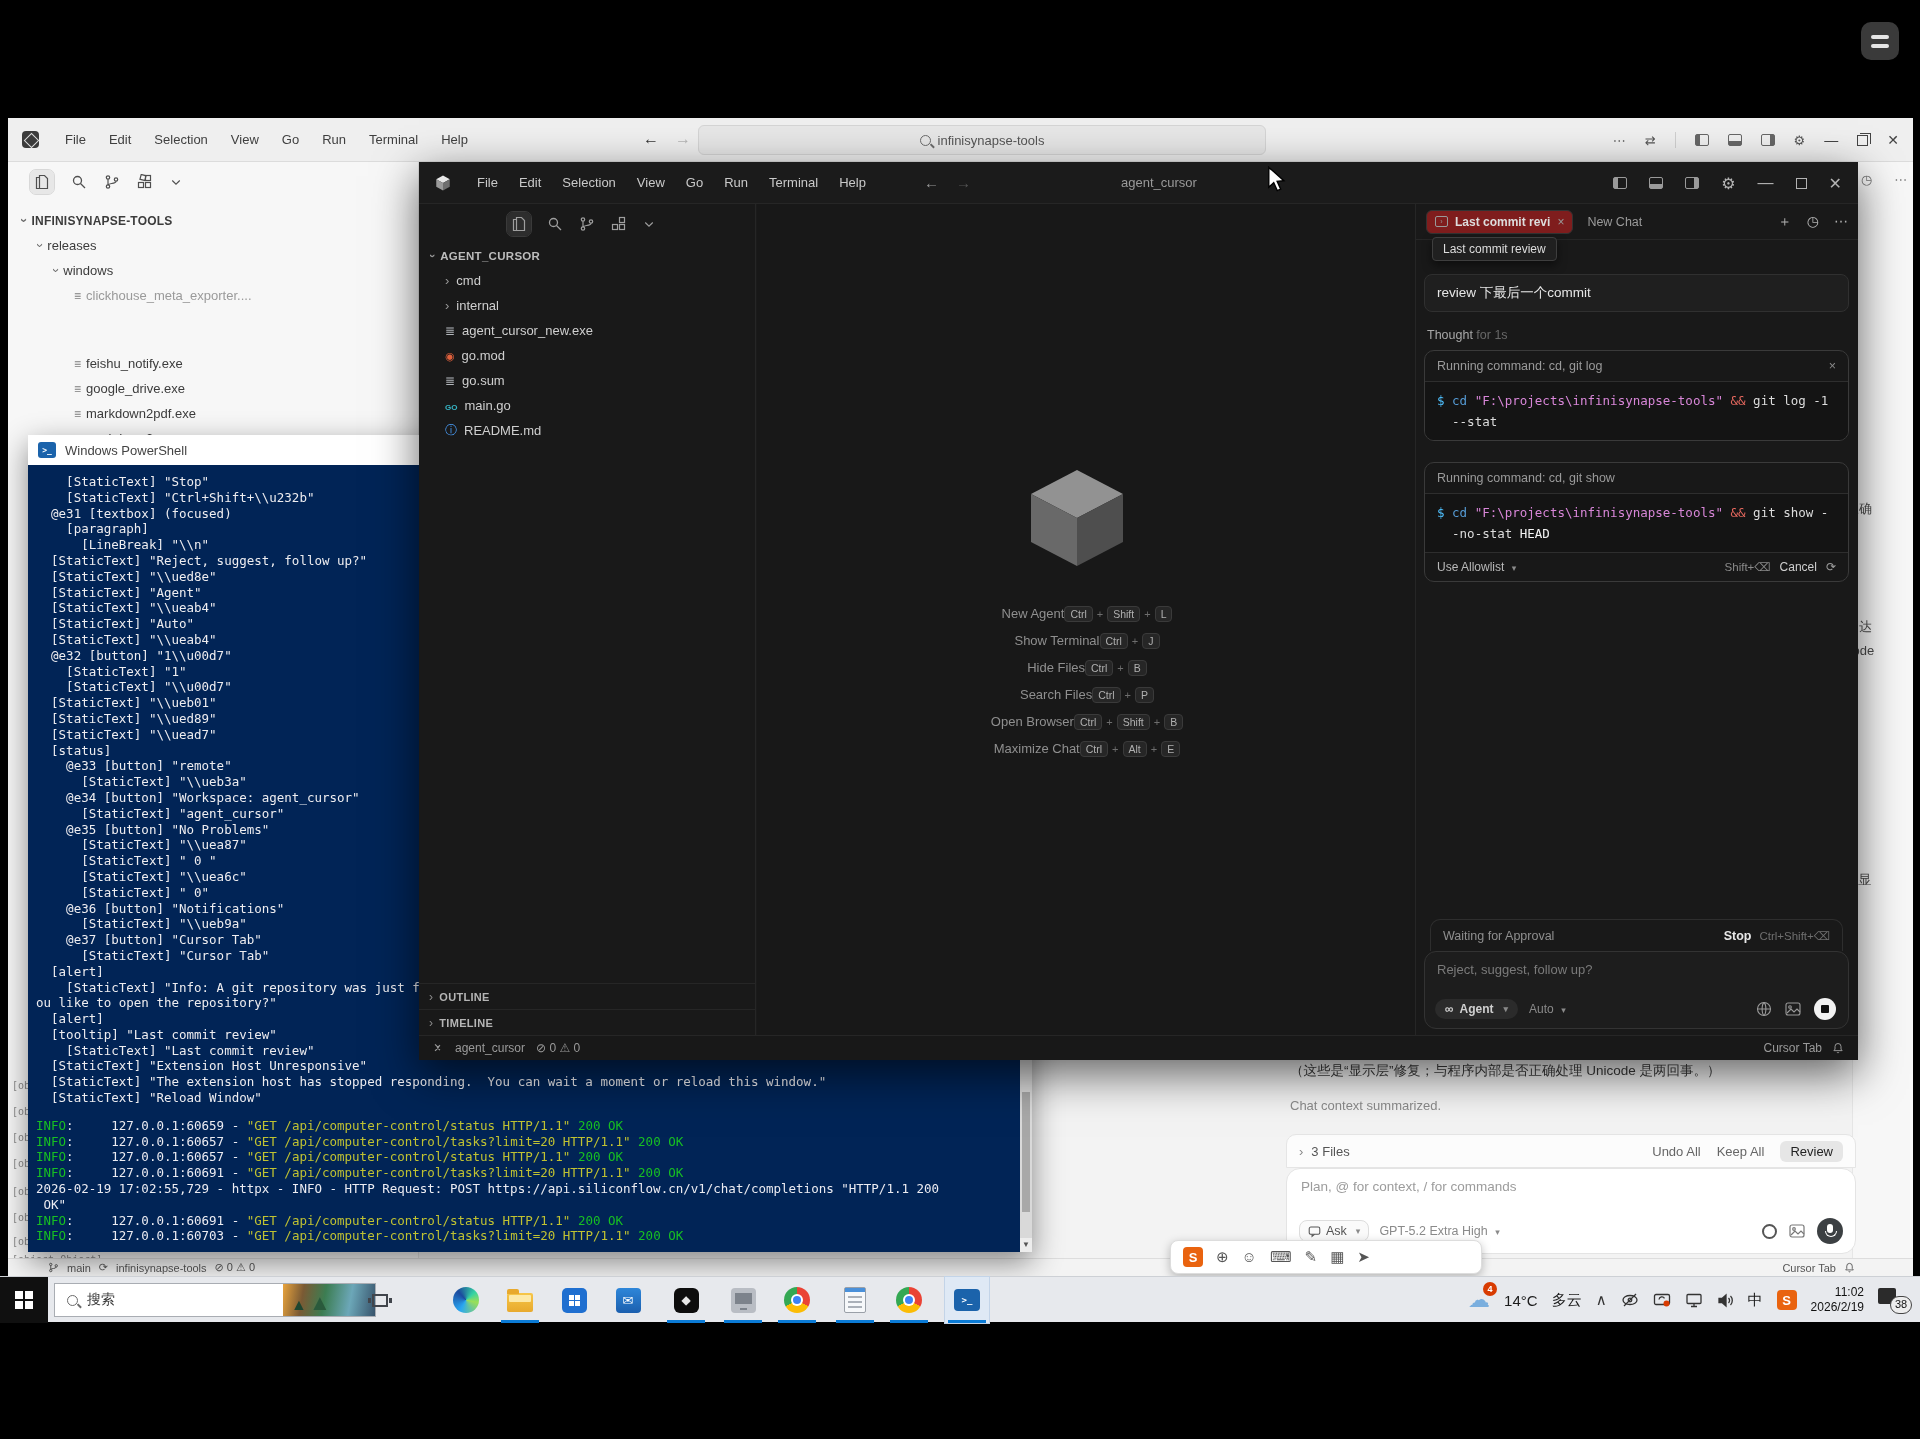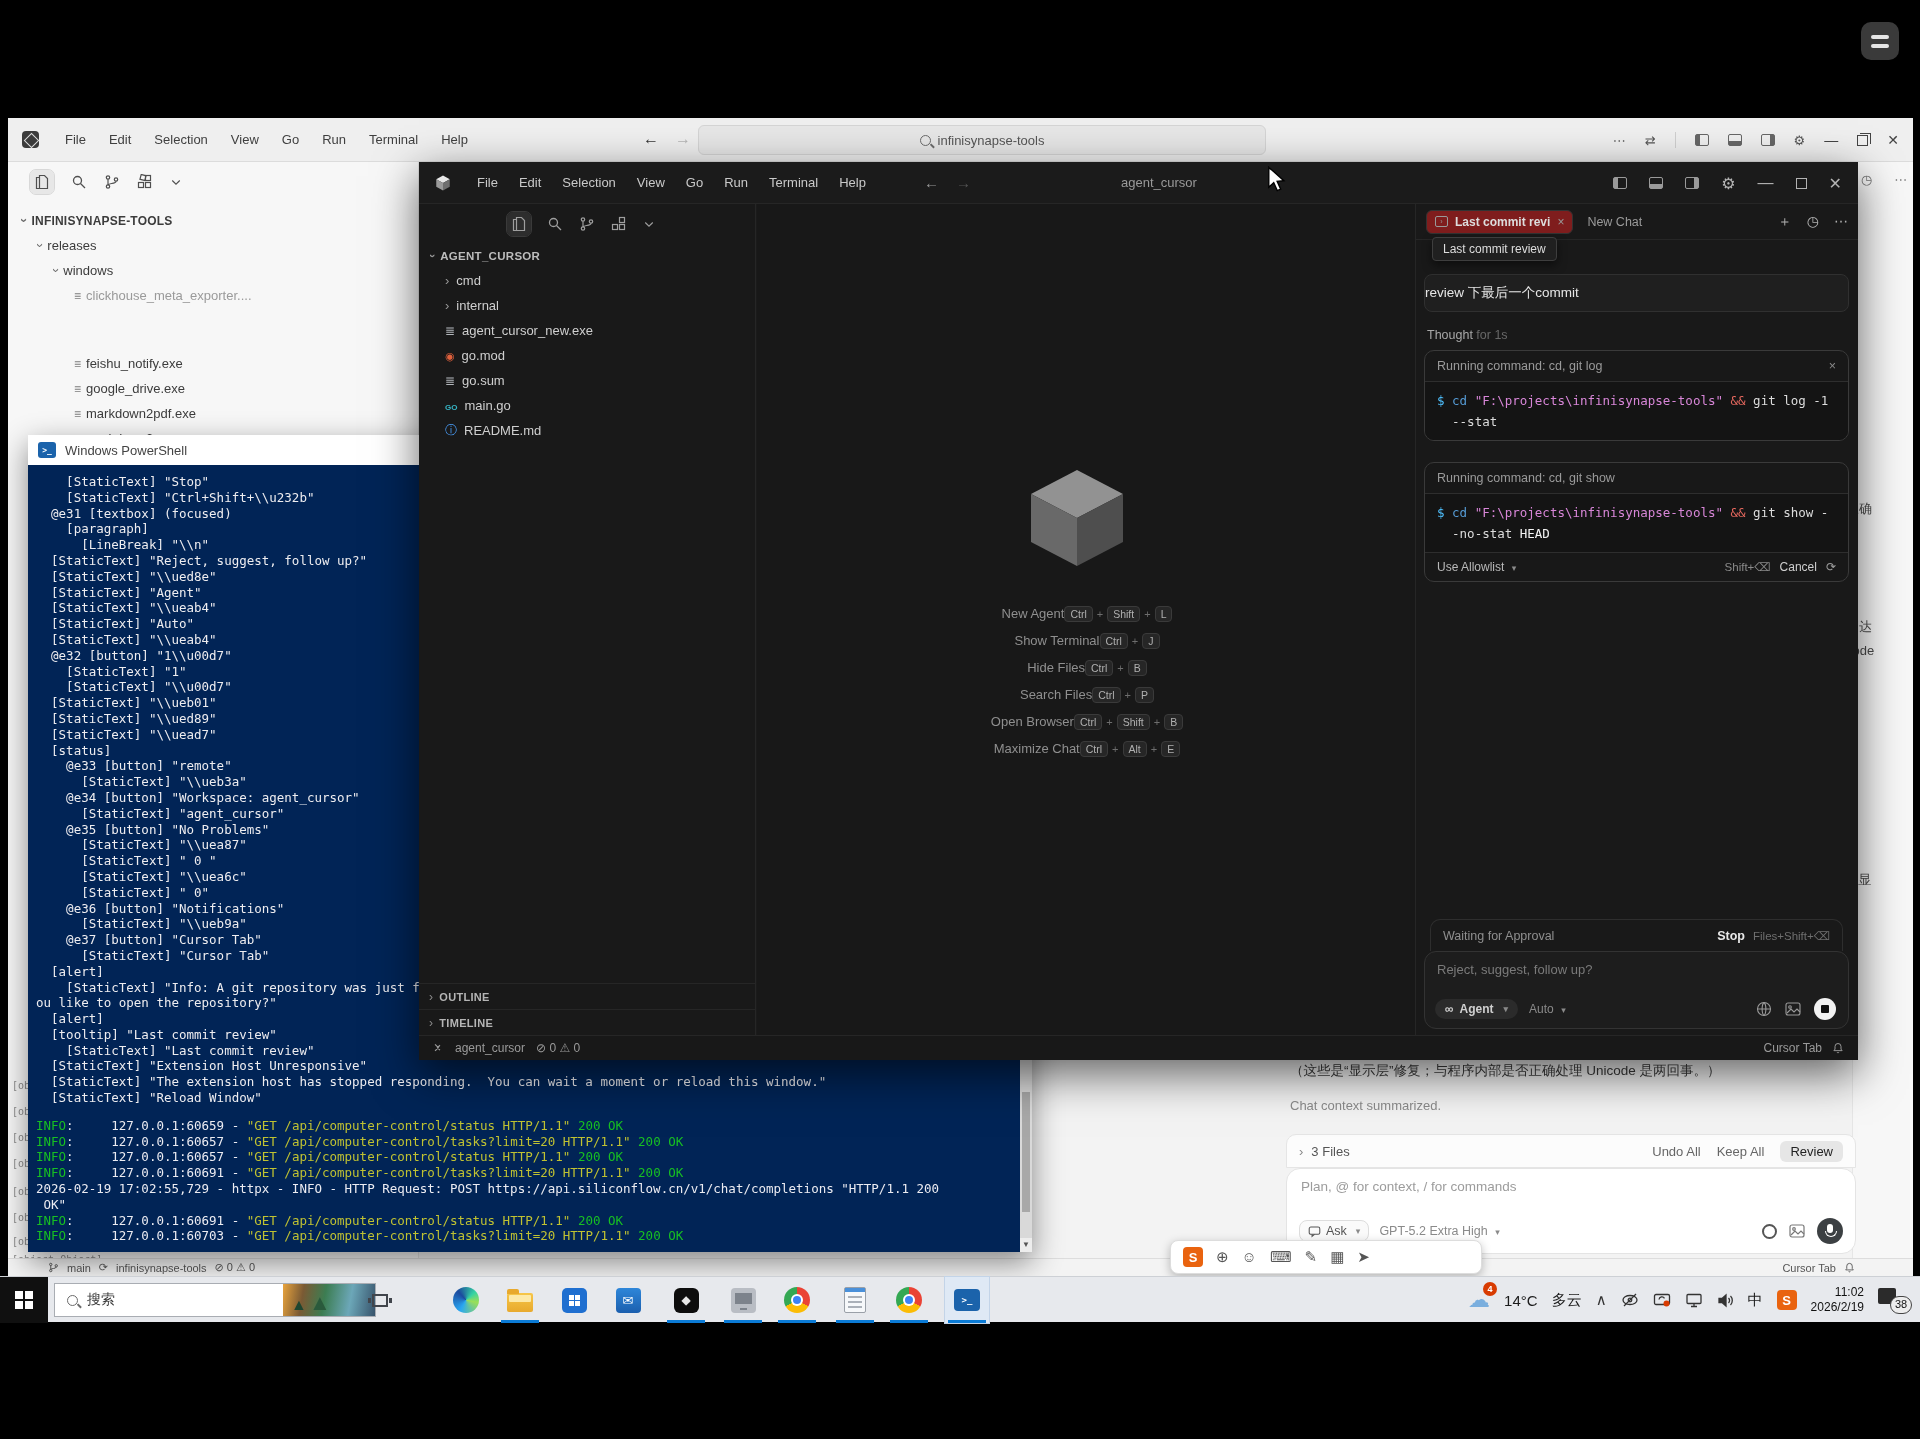--- a/index.html
+++ b/index.html
@@ -118,21 +118,21 @@
   .plus{color:#6d6d6d;margin:0 4px;font-size:11px}
 
   .fchat{position:absolute;left:996px;top:42px;width:443px;bottom:25px;background:#191919;border-left:1px solid #262626}
   .ctabs{height:36px;border-bottom:1px solid #262626;display:flex;align-items:center;padding:0 10px;gap:14px}
   .ctab{display:flex;align-items:center;gap:7px;background:#7f1d1d;border:1px solid #333;border-radius:6px;padding:4px 8px;font-size:12px;font-weight:bold;color:#ddd;max-width:160px;white-space:nowrap}
   .ctab .tico{width:13px;height:11px;border:1px solid #999;border-radius:2px;font-size:7px;line-height:9px;text-align:center;color:#999;font-weight:normal}
   .ctab .x{color:#9a9a9a;font-weight:normal}
   .newchat{font-size:12.5px;color:#9a9a9a}
   .ctabicons{margin-left:auto;display:flex;gap:15px;color:#b0b0b0;font-size:14px}
   .tooltip{position:absolute;left:16px;top:33px;background:#202020;border:1px solid #3e3e3e;border-radius:4px;padding:4px 10px;font-size:12px;color:#ddd;z-index:6;box-shadow:0 4px 10px rgba(0,0,0,.5);white-space:nowrap}
-  .umsg{position:absolute;left:8px;right:9px;top:70px;height:38px;background:#1f1f1f;border:1px solid #303030;border-radius:8px;padding:9px 0;font-size:13.5px;color:#e6e6e6}
+  .umsg{position:absolute;left:8px;right:9px;top:70px;height:38px;background:#1f1f1f;border:1px solid #303030;border-radius:8px;padding:9px 12px;font-size:13.5px;color:#e6e6e6}
   .thought{position:absolute;left:11px;top:124px;font-size:12.5px;color:#a8a8a8}
   .thought span{color:#686868}
   .cmdbox{position:absolute;left:8px;right:9px;border:1px solid #3a3a3a;border-radius:10px;background:#181818;overflow:hidden}
   .cmdhead{display:flex;align-items:center;padding:8px 12px;font-size:12.5px;color:#9a9a9a}
   .cmdhead .x{margin-left:auto;color:#8a8a8a}
   .cmdcode{border-top:1px solid #2e2e2e;background:#141414;padding:8px 12px}
   .cmdcode pre{font-family:"DejaVu Sans Mono",monospace;font-size:12.5px;line-height:21px;white-space:pre-wrap}
   .cmdfoot{border-top:1px solid #2e2e2e;display:flex;align-items:center;padding:7px 12px;font-size:12px;color:#b9b9b9}
   .cmdfoot .rgt{margin-left:auto;display:flex;gap:9px;align-items:center}
   .cmdfoot .keys{color:#8a8a8a;font-size:11.5px}
@@ -692,21 +692,21 @@
           <span class="cancel">Cancel</span>
           <span class="spin">⟳</span>
         </span>
       </div>
     </div>
 
     <div class="waitrow">
       <span>Waiting for Approval</span>
       <span class="rgt">
         <span class="stop">Stop</span>
-        <span class="keys">Files+Shift+⌫</span>
+        <span class="keys">Ctrl+Shift+⌫</span>
       </span>
     </div>
     <div class="cinput">
       <div class="ph">Reject, suggest, follow up?</div>
       <div class="row2">
         <span class="agentpill">∞ <span>Agent</span> <span class="dd">▾</span></span>
         <span class="autotxt"><span>Auto</span> <span class="dd">▾</span></span>
         <span class="ric">
           <svg width="16" height="16" viewBox="0 0 16 16" fill="none" stroke="#9a9a9a" stroke-width="1.1">
               <circle cx="8" cy="8" r="6.5"></circle>

